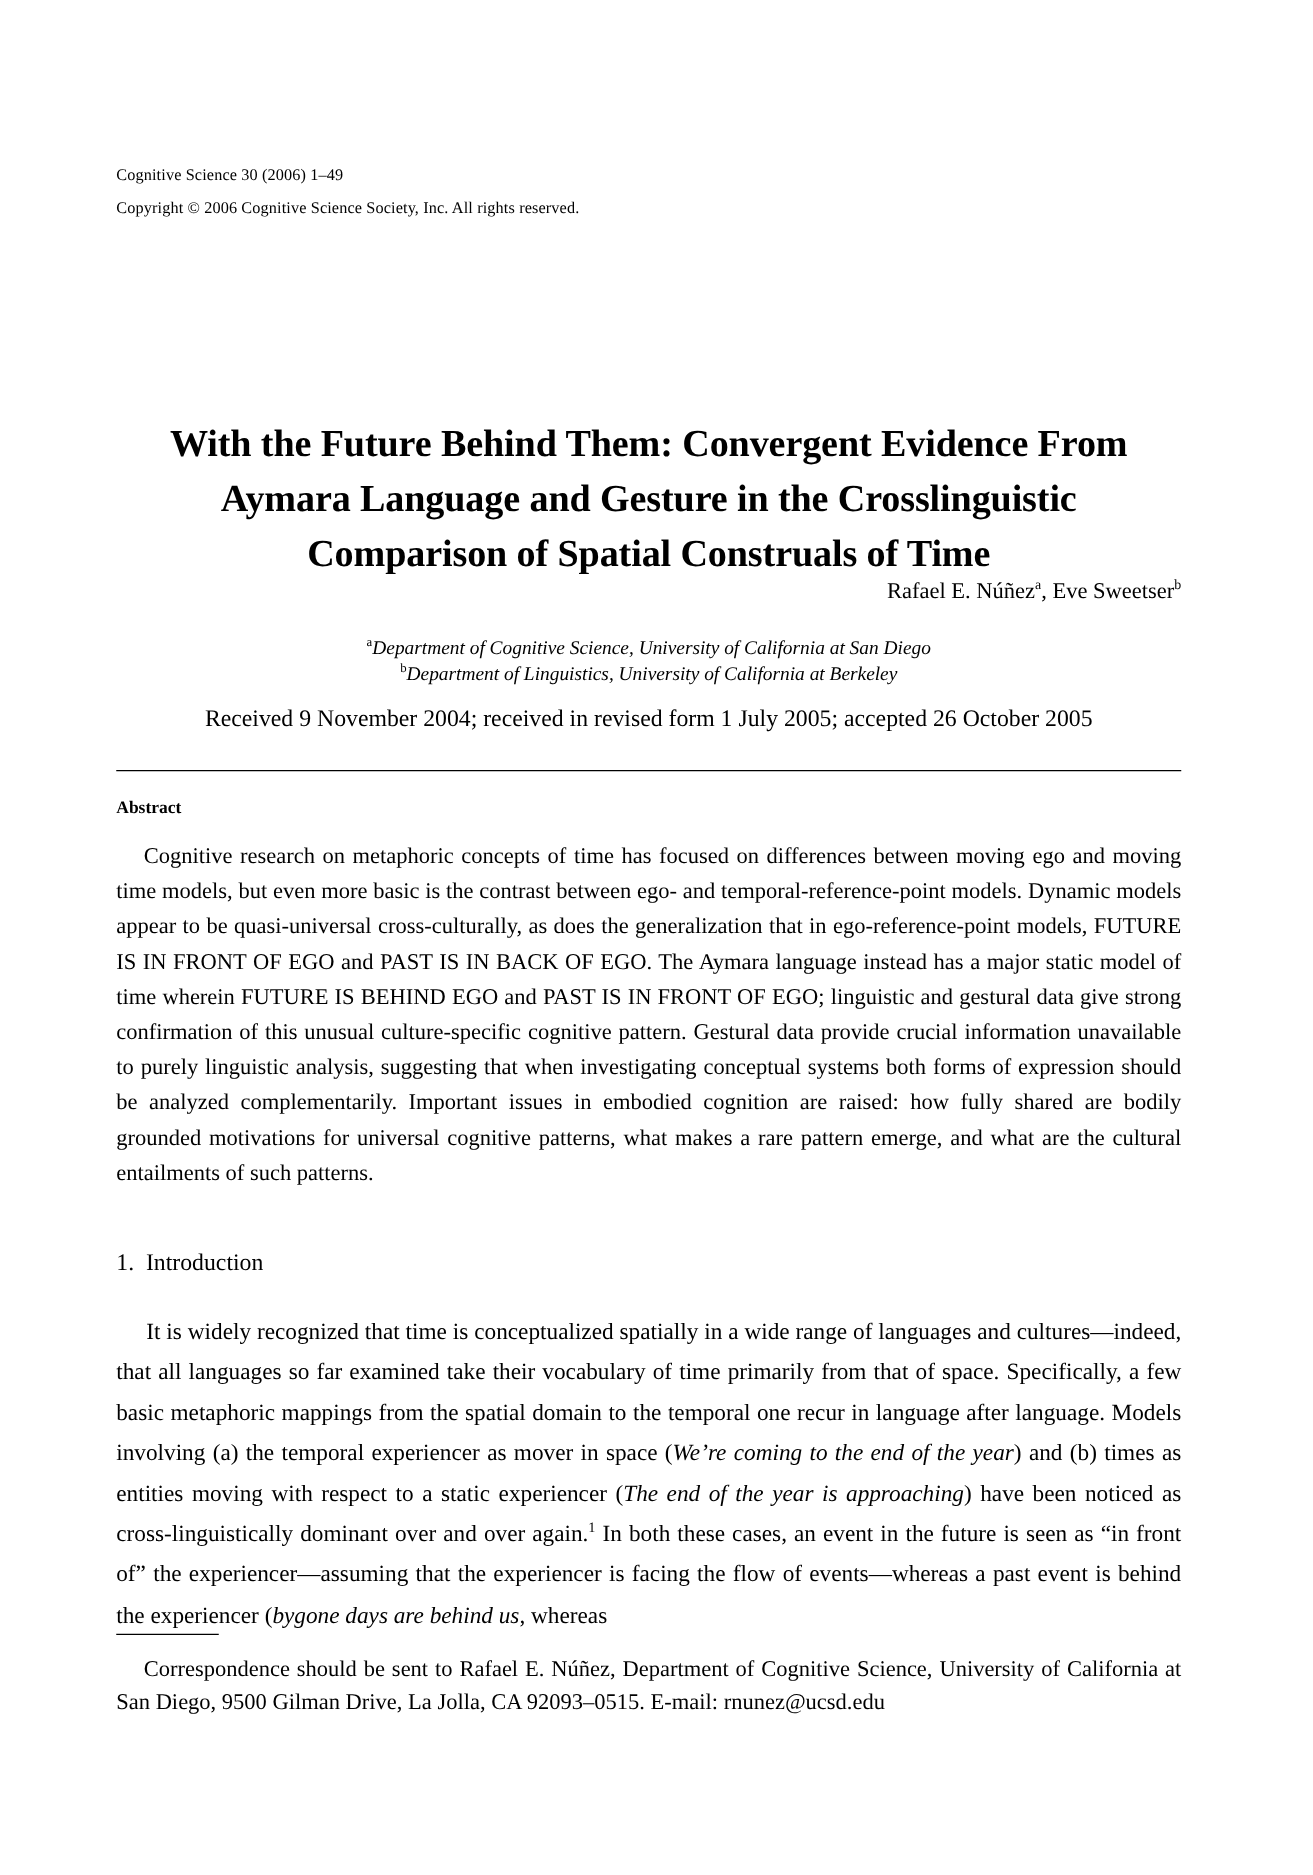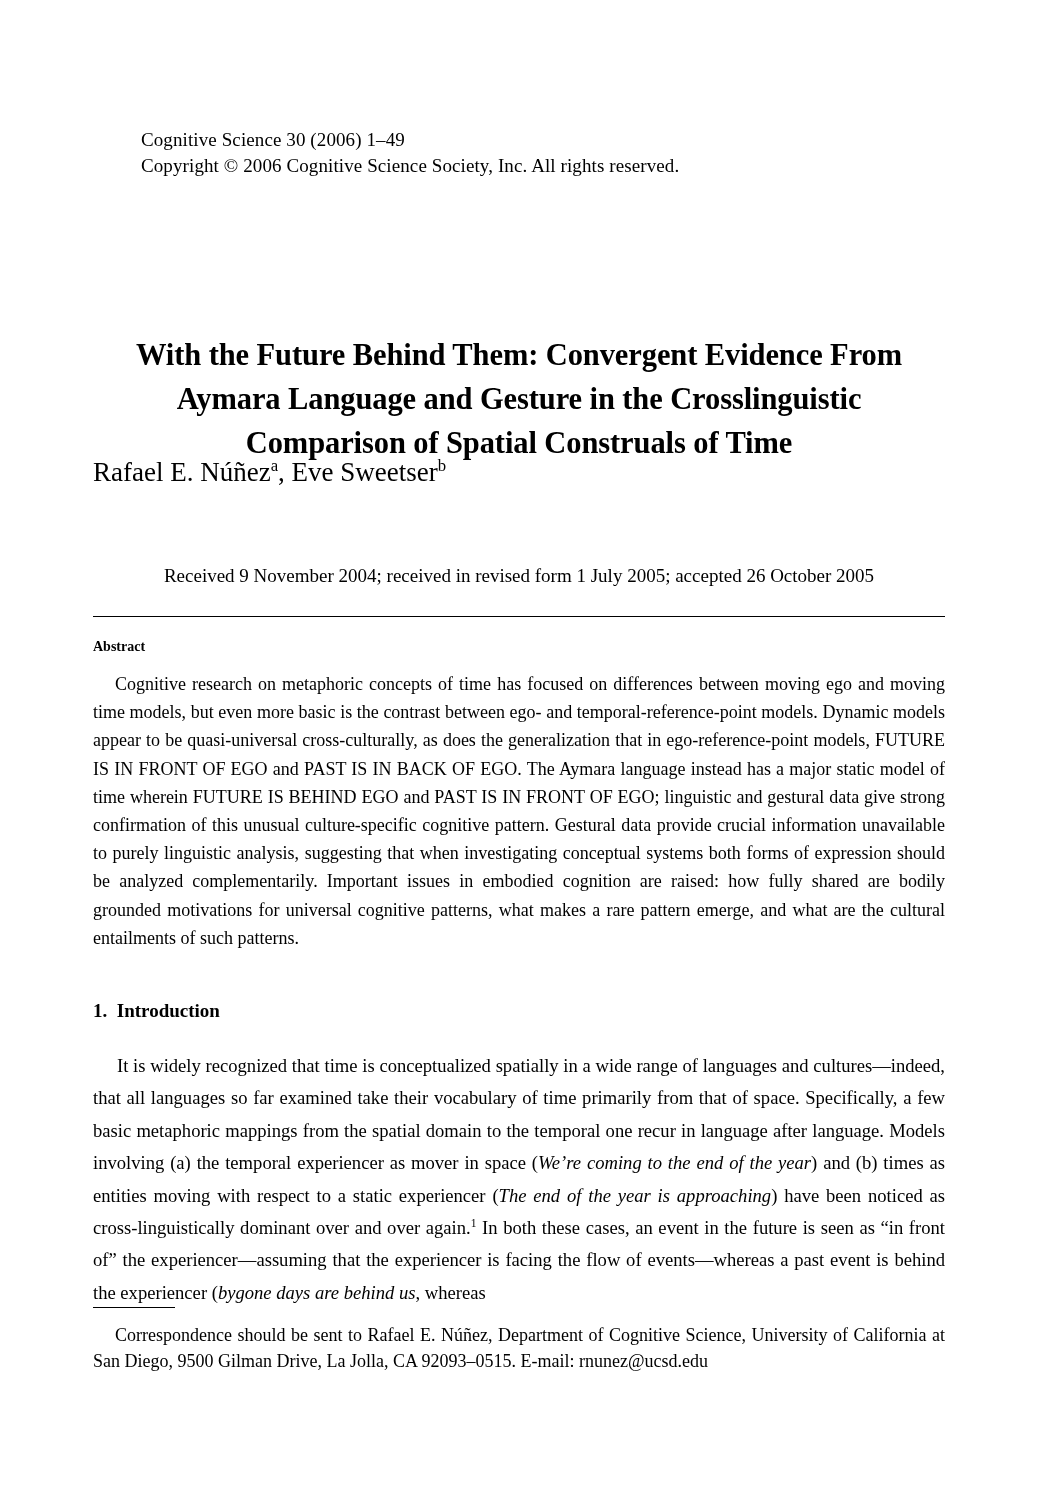--- a/index.html
+++ b/index.html
@@ -24,24 +24,23 @@
     width: 852px;
     height: 1500px;
   }
 
   
   .journal-head {
     position: absolute;
     top: 127px;
     left: 0;
     width: 852px;
-    font-size: 19px;
+    font-size: 13px;
     line-height: 26px;
     letter-spacing: 0.1px;
-    margin-left: 48px;
   }
   .journal-head div { white-space: nowrap; }
 
   
   .title {
     position: absolute;
     top: 313px;
     left: 6px;
     width: 840px;
     text-align: center;
@@ -49,22 +48,22 @@
     line-height: 44px;
     letter-spacing: -0.1px;
     font-family: Liberation Serif, serif;
   }
 
   .authors {
     position: absolute;
     top: 457px;
     left: 0;
     width: 852px;
-    text-align: left;
-    font-size: 27px;
+    text-align: right;
+    font-size: 18px;
     line-height: 30px;
   }
   .authors sup {
     font-size: 0.62em;
     vertical-align: super;
     line-height: 0;
   }
 
   .affiliations {
     position: absolute;
@@ -122,21 +121,21 @@
     text-align: justify;
     text-indent: 22px;
     hyphens: none;
   }
 
   
   .section-heading {
     position: absolute;
     top: 998px;
     left: 0;
-    font-weight: bold;
+    font-weight: normal;
     font-size: 19px;
     line-height: 26px;
     white-space: pre;
   }
 
   .intro-body {
     position: absolute;
     top: 1050px;
     left: 0;
     width: 852px;
@@ -180,20 +179,24 @@
 
   <div class="journal-head">
     <div>Cognitive Science 30 (2006) 1–49</div>
     <div>Copyright © 2006 Cognitive Science Society, Inc. All rights reserved.</div>
   </div>
 
   <h1 class="title">With the Future Behind Them: Convergent Evidence From Aymara Language and Gesture in the Crosslinguistic Comparison of Spatial Construals of Time</h1>
 
   <div class="authors"><span>Rafael E. Núñez</span><sup>a</sup><span>, Eve Sweetser</span><sup>b</sup></div>
 
+  <div class="affiliations">
+    <div><sup>a</sup><span>Department of Cognitive Science, University of California at San Diego</span></div>
+    <div><sup>b</sup><span>Department of Linguistics, University of California at Berkeley</span></div>
+  </div>
 
   <div class="received">Received 9 November 2004; received in revised form 1 July 2005; accepted 26 October 2005</div>
 
   <div class="rule-full"></div>
 
   <div class="abstract-heading">Abstract</div>
   <div class="abstract-body">Cognitive research on metaphoric concepts of time has focused on differences between moving ego and moving time models, but even more basic is the contrast between ego- and temporal-reference-point models. Dynamic models appear to be quasi-universal cross-culturally, as does the generalization that in ego-reference-point models, FUTURE IS IN FRONT OF EGO and PAST IS IN BACK OF EGO. The Aymara language instead has a major static model of time wherein FUTURE IS BEHIND EGO and PAST IS IN FRONT OF EGO; linguistic and gestural data give strong confirmation of this unusual culture-specific cognitive pattern. Gestural data provide crucial information unavailable to purely linguistic analysis, suggesting that when investigating conceptual systems both forms of expression should be analyzed complementarily. Important issues in embodied cognition are raised: how fully shared are bodily grounded motivations for universal cognitive patterns, what makes a rare pattern emerge, and what are the cultural entailments of such patterns.</div>
 
   <div class="section-heading"><span>1.</span>  <span>Introduction</span></div>
 

